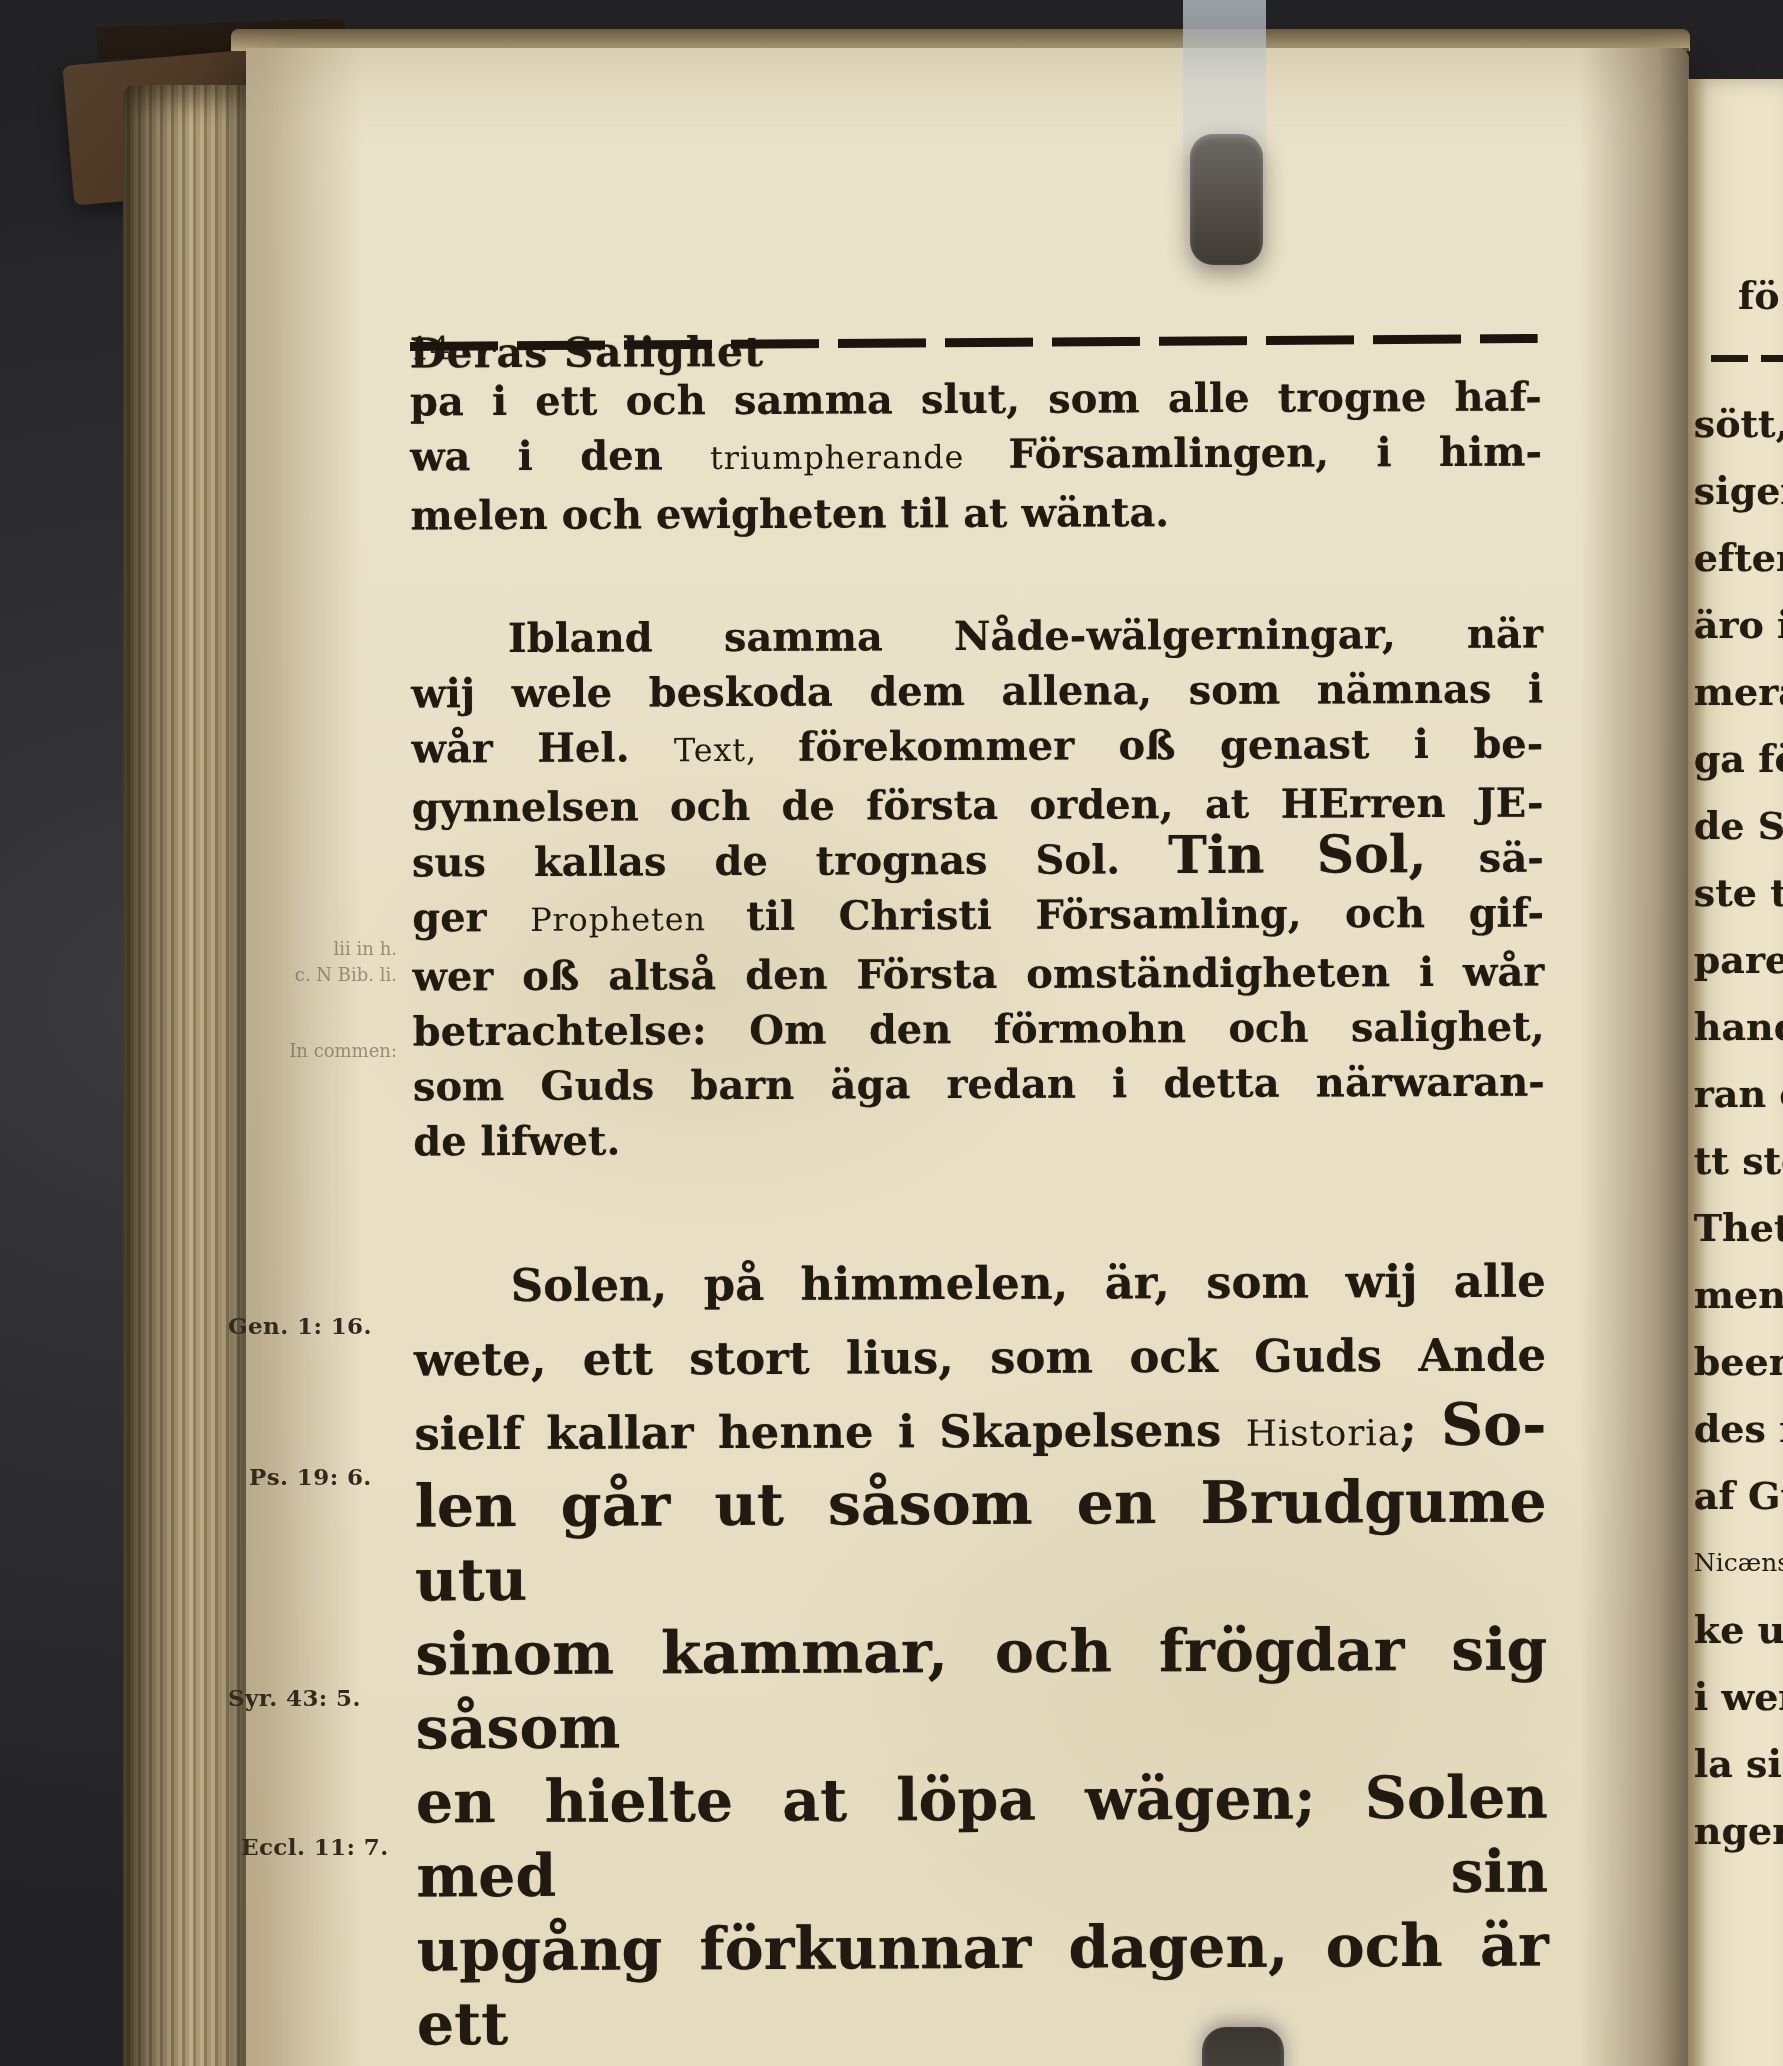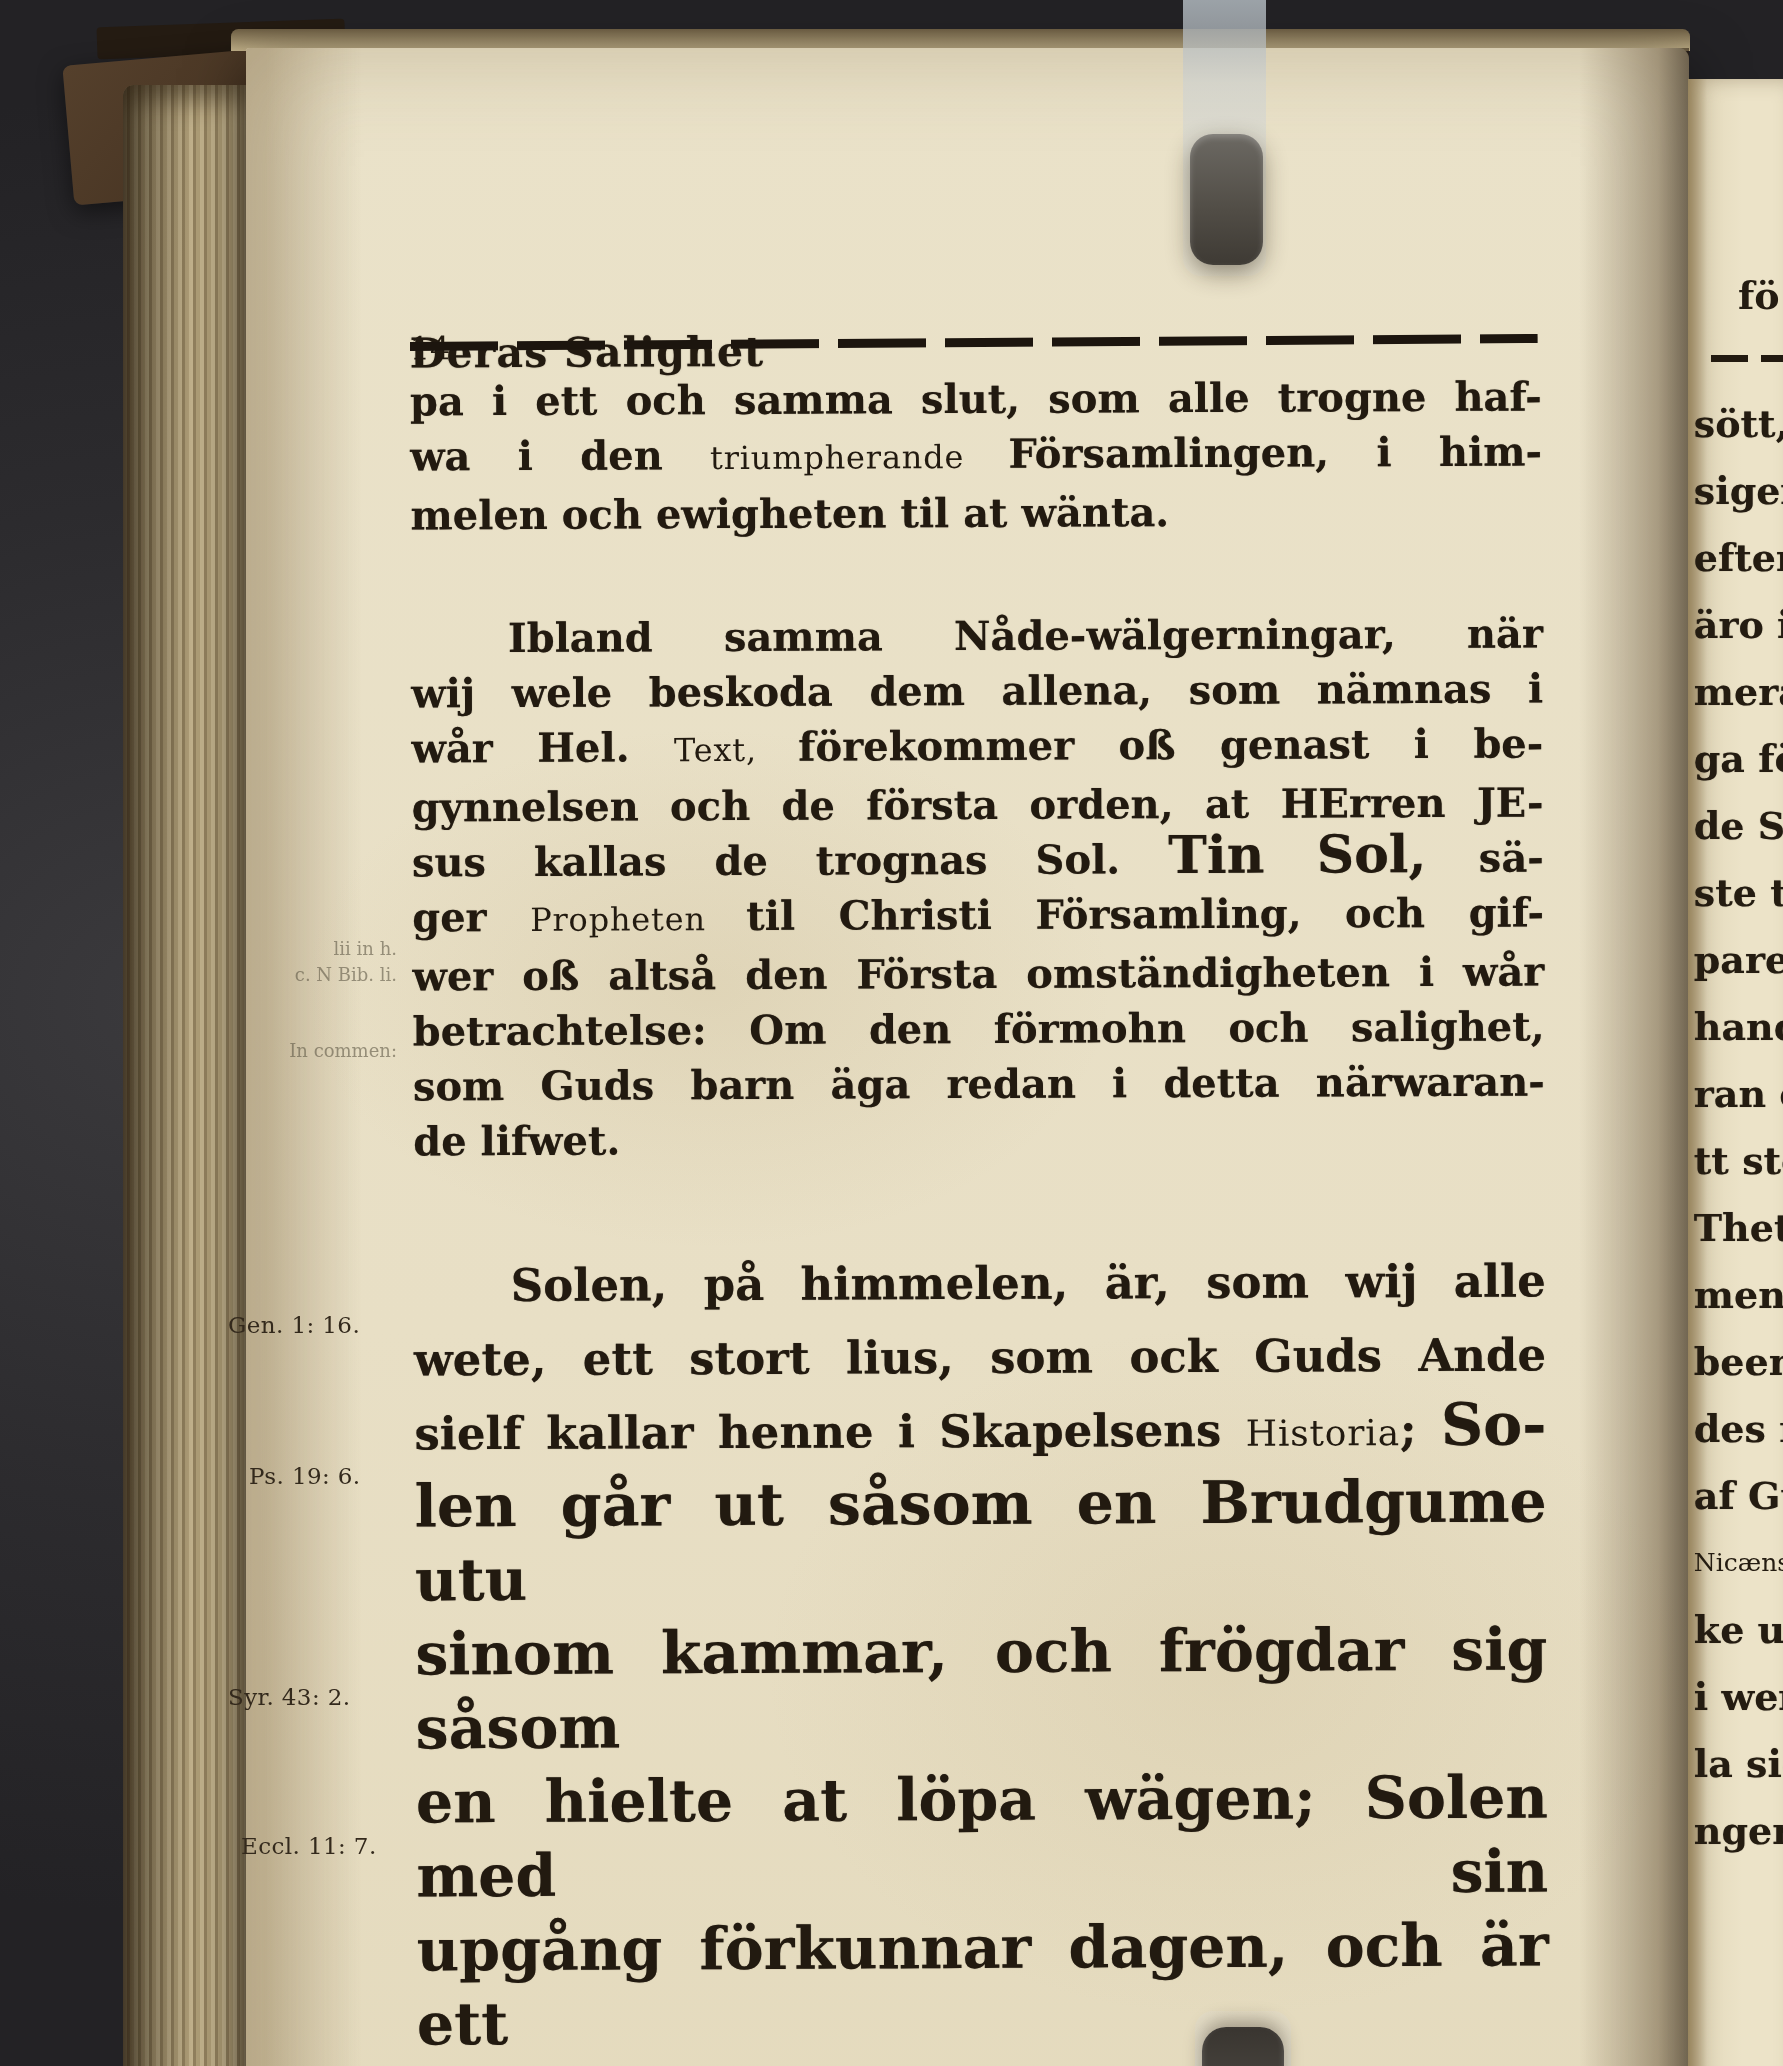--- a/index.html
+++ b/index.html
@@ -46,21 +46,21 @@
   .p2{margin-top:68px;}
   .p3{font-size:45px;line-height:74px;margin-top:81px;}
   .line{position:static;text-align:justify;text-align-last:justify;-moz-text-align-last:justify;white-space:normal;}
   .line.end{text-align-last:left;-moz-text-align-last:left;}
   .line.ind{text-indent:97px;}
   .line span{position:static;}
   span.big{font-size:1.3em;line-height:0;}
   span.roman{font-weight:400;font-size:.8em;letter-spacing:0.8px;text-shadow:none;}
 
   
-  .margin-note{left:228px;width:182px;font-size:23px;line-height:27px;font-weight:400;color:#33291c;
+  .margin-note{left:228px;width:182px;font-size:23px;line-height:27px;font-weight:700;color:#33291c;
     letter-spacing:0.4px;}
   .ghost-note{left:223px;width:174px;font-size:18px;line-height:26px;font-weight:400;
     color:rgba(95,88,70,.6);filter:blur(0.5px);text-align:right;}
 
   
   .gutter{left:1579px;top:48px;width:110px;height:2137px;pointer-events:none;
     background:linear-gradient(90deg, rgba(70,50,25,0) 0%, rgba(70,50,25,.36) 72%, rgba(38,26,12,.58) 100%);}
   .page-right{left:1688px;top:79px;width:95px;height:2099px;
     background:linear-gradient(90deg,#b5a277 0,#e4dabd 19px,#ece3c8 54px);
     box-shadow:inset 12.4px 0 20.7px rgba(90,70,40,.35);
@@ -133,21 +133,21 @@
           </div>
         </div>
 
     </div>
     <div class="page-shade"></div>
   </div>
 
   <div id="margin-notes">
       <div class="margin-note" style="top: 1312px;">Gen. 1: 16.</div>
       <div class="margin-note" style="top: 1463px; margin-left: 21px;">Ps. 19: 6.</div>
-      <div class="margin-note" style="top: 1684px;">Syr. 43: 2.</div>
+      <div class="margin-note" style="top: 1684px;">Syr. 43: 5.</div>
       <div class="margin-note" style="top: 1833px; margin-left: 13px;">Eccl. 11: 7.</div>
     </div>
   <div id="ghost-notes">
       <div class="ghost-note" style="top: 936px;">lii in h.</div>
       <div class="ghost-note" style="top: 962px; padding-left: 8px;">c. N Bib. li.</div>
       <div class="ghost-note" style="top: 1038px;">In commen:</div>
     </div>
 
   <div class="gutter"></div>
 

